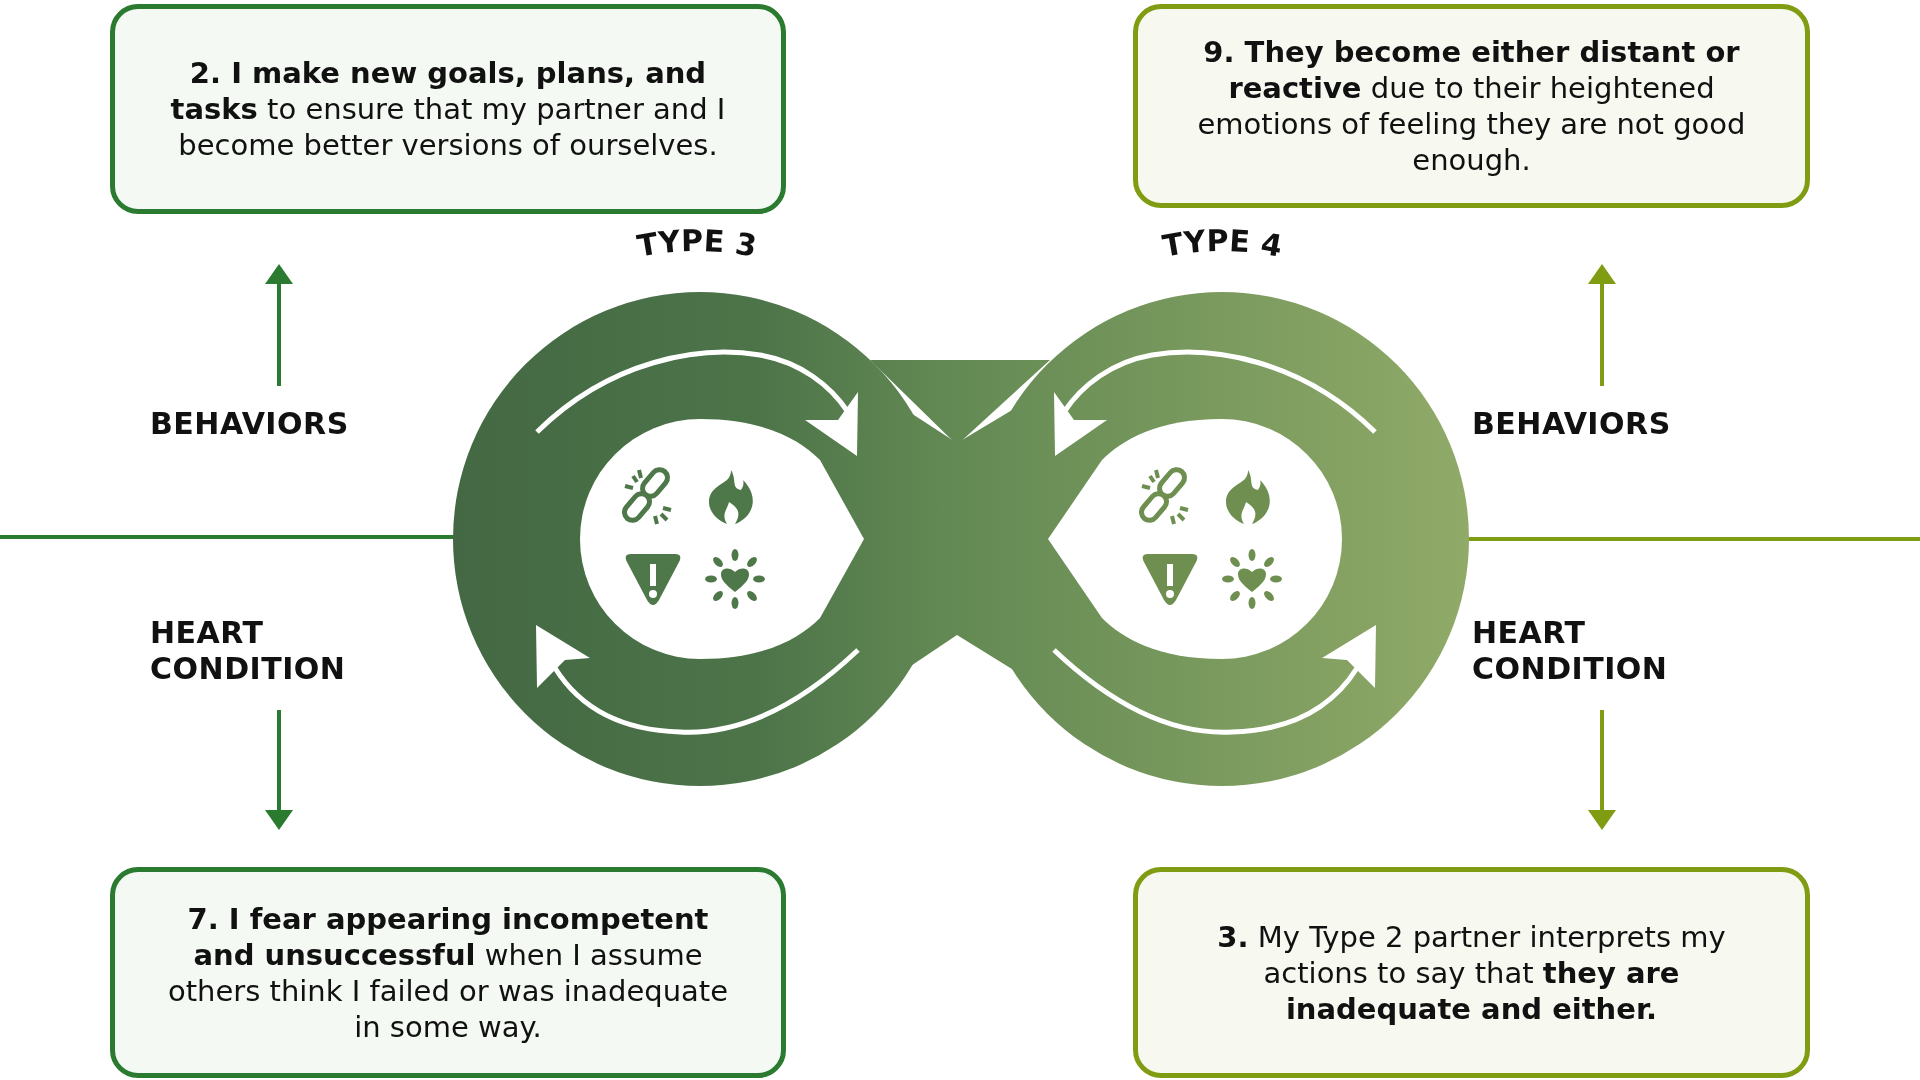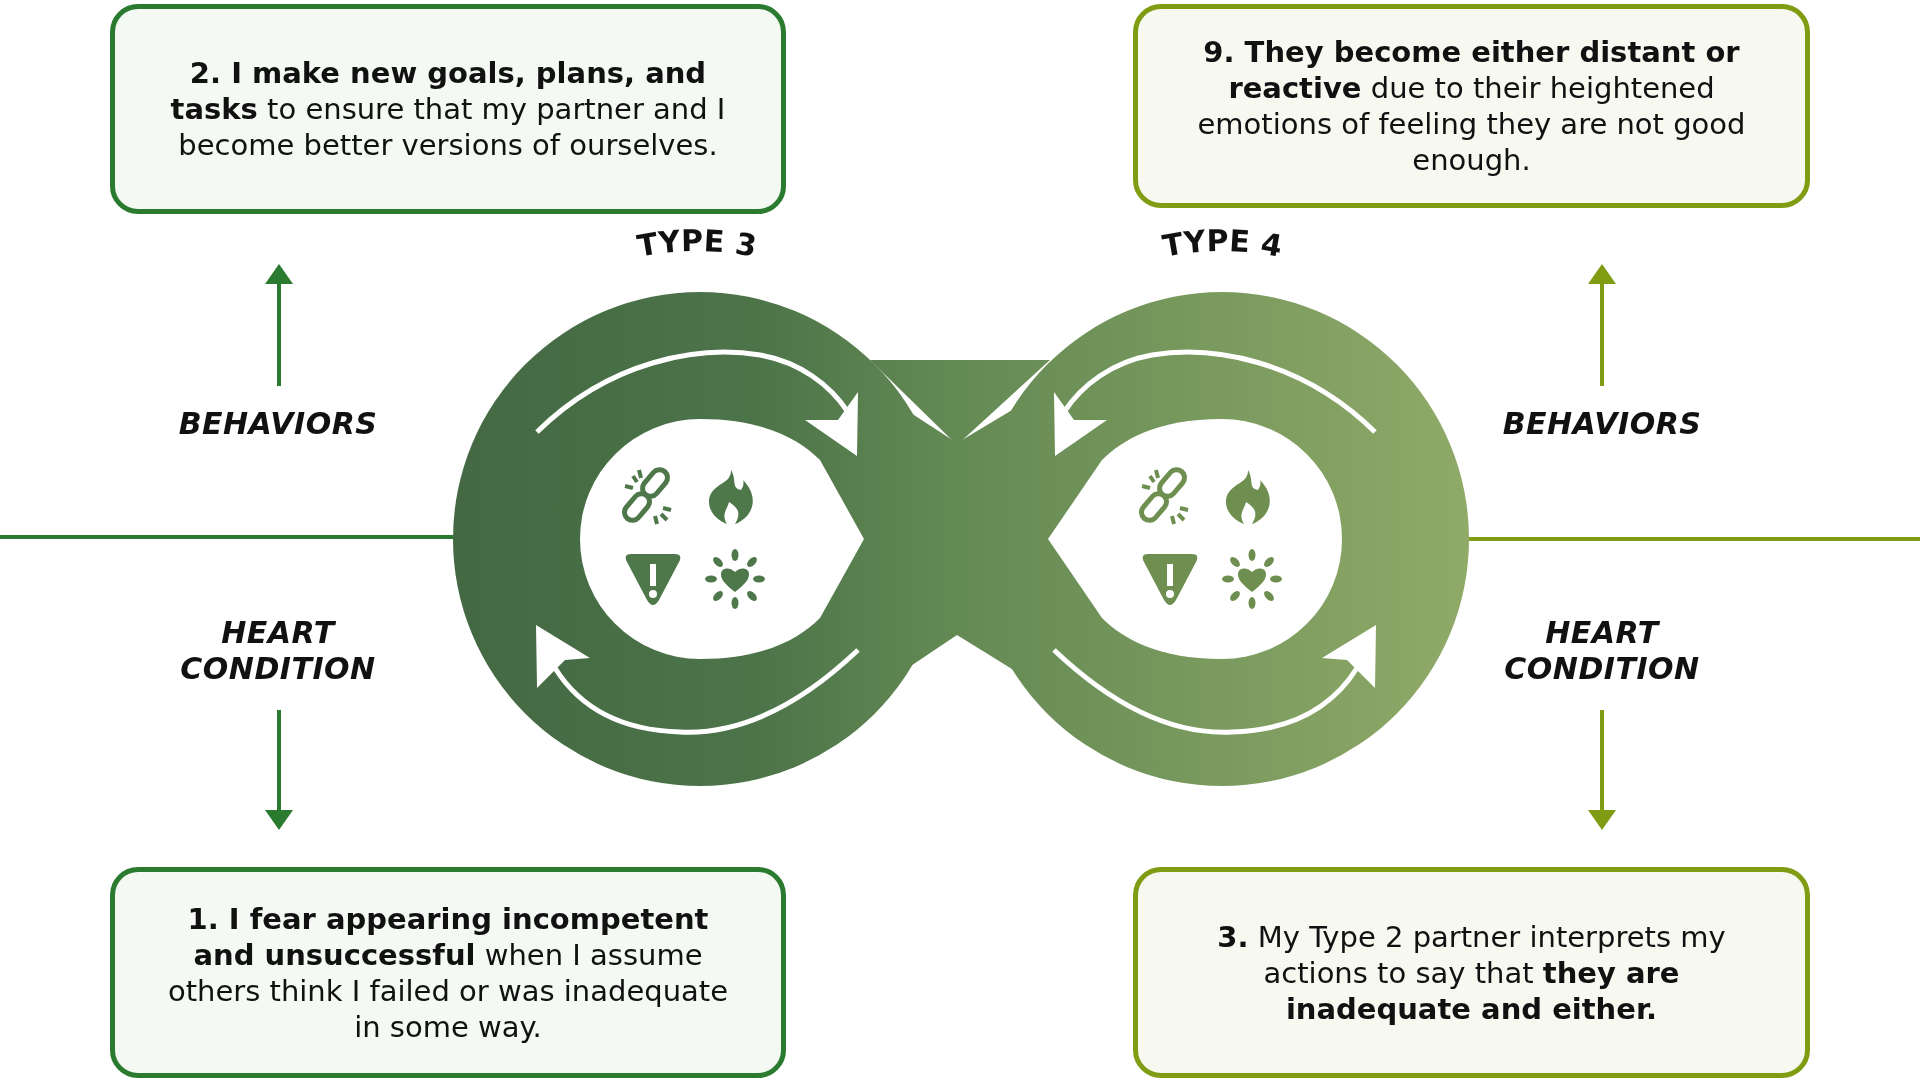--- a/index.html
+++ b/index.html
@@ -8,22 +8,22 @@
   .box { position:absolute; box-sizing:border-box; border-radius:28px; background:#f5f9f4;
          display:flex; align-items:center; justify-content:center; text-align:center;
          font-size:29px; line-height:36px; padding:0 40px; }
   .box.left { border:5px solid #2a7a2f; }
   .box.right { border:5px solid #7f9c12; background:#f7f9f1; }
   .box b { font-weight:bold; }
   #box2 { left:110px; top:4px; width:676px; height:210px;align-items:center; }
   #box4 { left:1133px; top:4px; width:677px; height:204px; }
   #box1 { left:110px; top:867px; width:676px; height:211px; }
   #box3 { left:1133px; top:867px; width:677px; height:211px; }
-  .side-label { position:absolute; font-weight:bold; font-size:30px; line-height:36px; text-align:center;
-                letter-spacing:0.5px;font-style:italic; }
+  .side-label { position:absolute; font-weight:bold; font-size:30px; line-height:36px; text-align:left;
+                letter-spacing:0.5px; }
   #lbl-beh-l { left:150px; top:406px; width:256px; }
   #lbl-heart-l { left:150px; top:615px; width:256px; }
   #lbl-beh-r { left:1472px; top:406px; width:260px; }
   #lbl-heart-r { left:1472px; top:615px; width:260px; }
   svg#diagram { position:absolute; left:0; top:0; }
 </style>
 </head>
 <body>
 
 <svg id="diagram" width="1920" height="1080" viewBox="0 0 1920 1080">
@@ -158,21 +158,21 @@
   </g>
 </svg>
 
 <div id="box2" class="box left">
   <div><b>2. I make new goals, plans, and tasks</b><span> to ensure that my partner and I become better versions of ourselves.</span></div>
 </div>
 <div id="box4" class="box right">
   <div><b>9. They become either distant or reactive</b><span> due to their heightened emotions of feeling they are not good enough.</span></div>
 </div>
 <div id="box1" class="box left">
-  <div><b>1. I fear appearing incompetent and unsuccessful</b><span> when I assume others think I failed or was inadequate in some way.</span></div>
+  <div><b>7. I fear appearing incompetent and unsuccessful</b><span> when I assume others think I failed or was inadequate in some way.</span></div>
 </div>
 <div id="box3" class="box right">
   <div><b>3.</b><span> My Type 2 partner interprets my actions to say that </span><b>they are inadequate and either.</b></div>
 </div>
 
 <div id="lbl-beh-l" class="side-label">BEHAVIORS</div>
 <div id="lbl-heart-l" class="side-label">
   <div>HEART</div>
   <div>CONDITION</div>
 </div>

